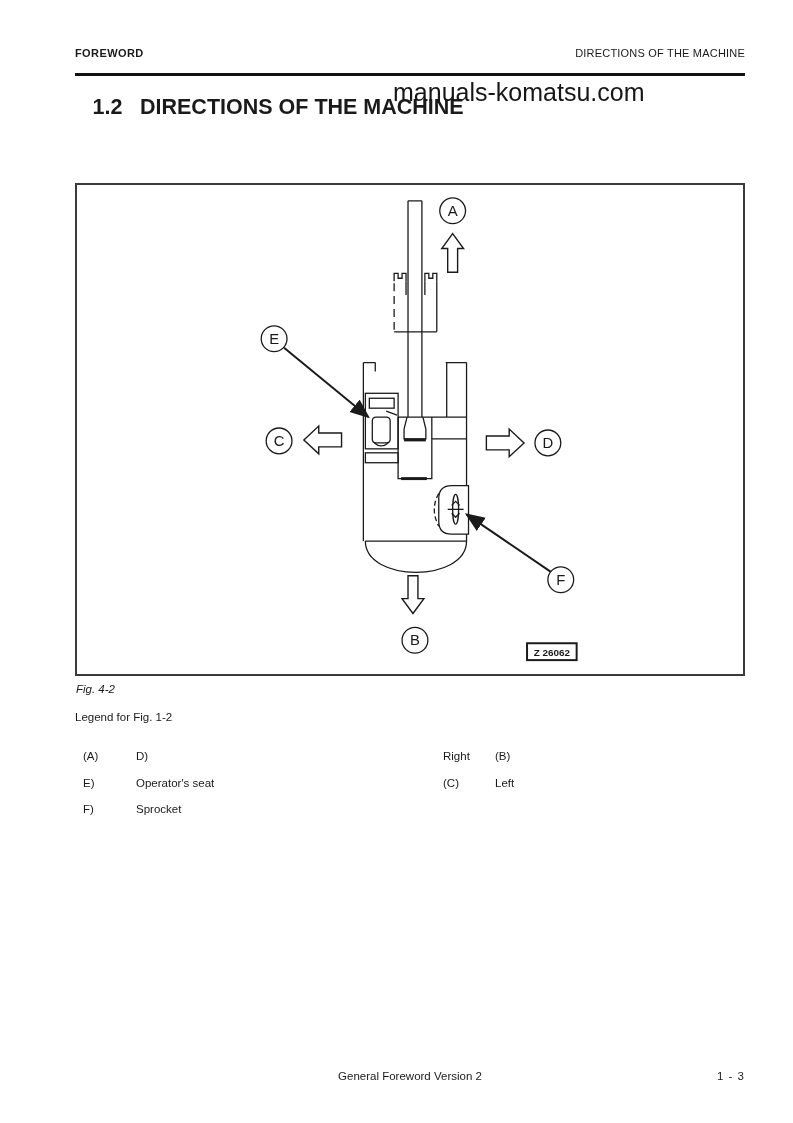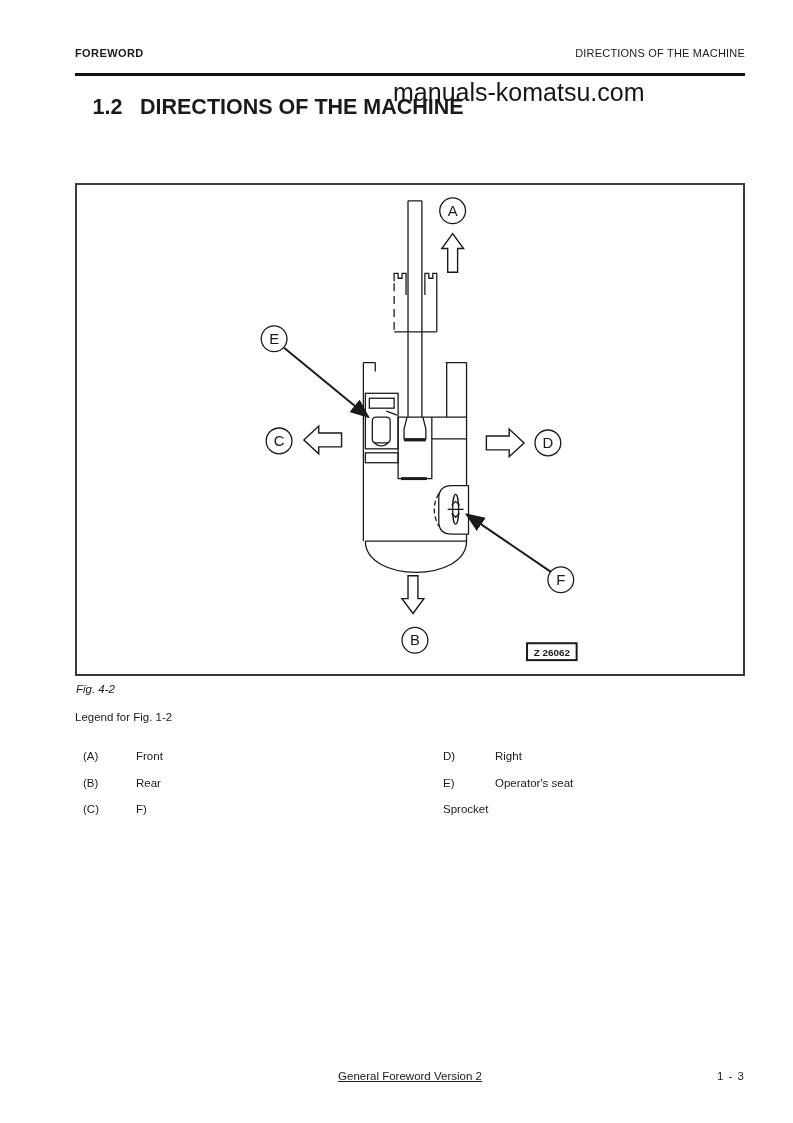--- a/index.html
+++ b/index.html
@@ -25,21 +25,21 @@
   .fig-caption{position:absolute;left:76px;top:683px;font-size:11.5px;font-style:italic;}
   .legend-title{position:absolute;left:75px;top:711px;font-size:11.5px;text-align:right;}
   .legend-grid{
     position:absolute;left:75px;top:750px;width:670px;
     display:grid;grid-template-columns:53px 307px 52px auto;
     grid-auto-rows:26.5px;padding-left:8px;box-sizing:border-box;
     font-size:11.5px;align-items:start;
   }
   .body-par{position:absolute;left:75px;top:840px;width:676px;font-size:11.5px;line-height:19.5px;}
   
-  .ftr-center{position:absolute;left:75px;top:1070px;width:670px;text-align:center;font-size:11.5px;text-decoration:underline;}
+  .ftr-center{position:absolute;left:75px;top:1070px;width:670px;text-align:center;font-size:11.5px;}
   .ftr-right{position:absolute;right:48px;top:1070px;font-size:11.5px;letter-spacing:1px;}
   svg text{font-family:"Liberation Sans", sans-serif;fill:#1a1a1a;}
   .marker-letter{font-size:15px;}
   .ref-text{font-size:10px;font-weight:bold;}
 </style>
 </head>
 <body>
 
 <div class="page">
 
@@ -136,30 +136,29 @@
       <rect x="453" y="462" width="50" height="17" fill="#fff" stroke="#1a1a1a" stroke-width="2"></rect>
       <text x="478" y="474.5" text-anchor="middle" class="ref-text">Z 26062</text>
     </svg>
   </div>
 
   <div class="fig-caption">Fig. 4-2</div>
   <div class="legend-title">Legend for Fig. 1-2</div>
 
   <div class="legend-grid">
     <span>(A)</span>
-    <span>Front</span>
     <span>D)</span>
     <span>Right</span>
 
     <span>(B)</span>
-    <span>Rear</span>
     <span>E)</span>
     <span>Operator's seat</span>
 
     <span>(C)</span>
+    <span>Left</span>
     <span>F)</span>
     <span>Sprocket</span>
   </div>
 
 
   <div class="ftr-center">General Foreword Version 2</div>
   <div class="ftr-right">1 - 3</div>
 
 </div>
 

